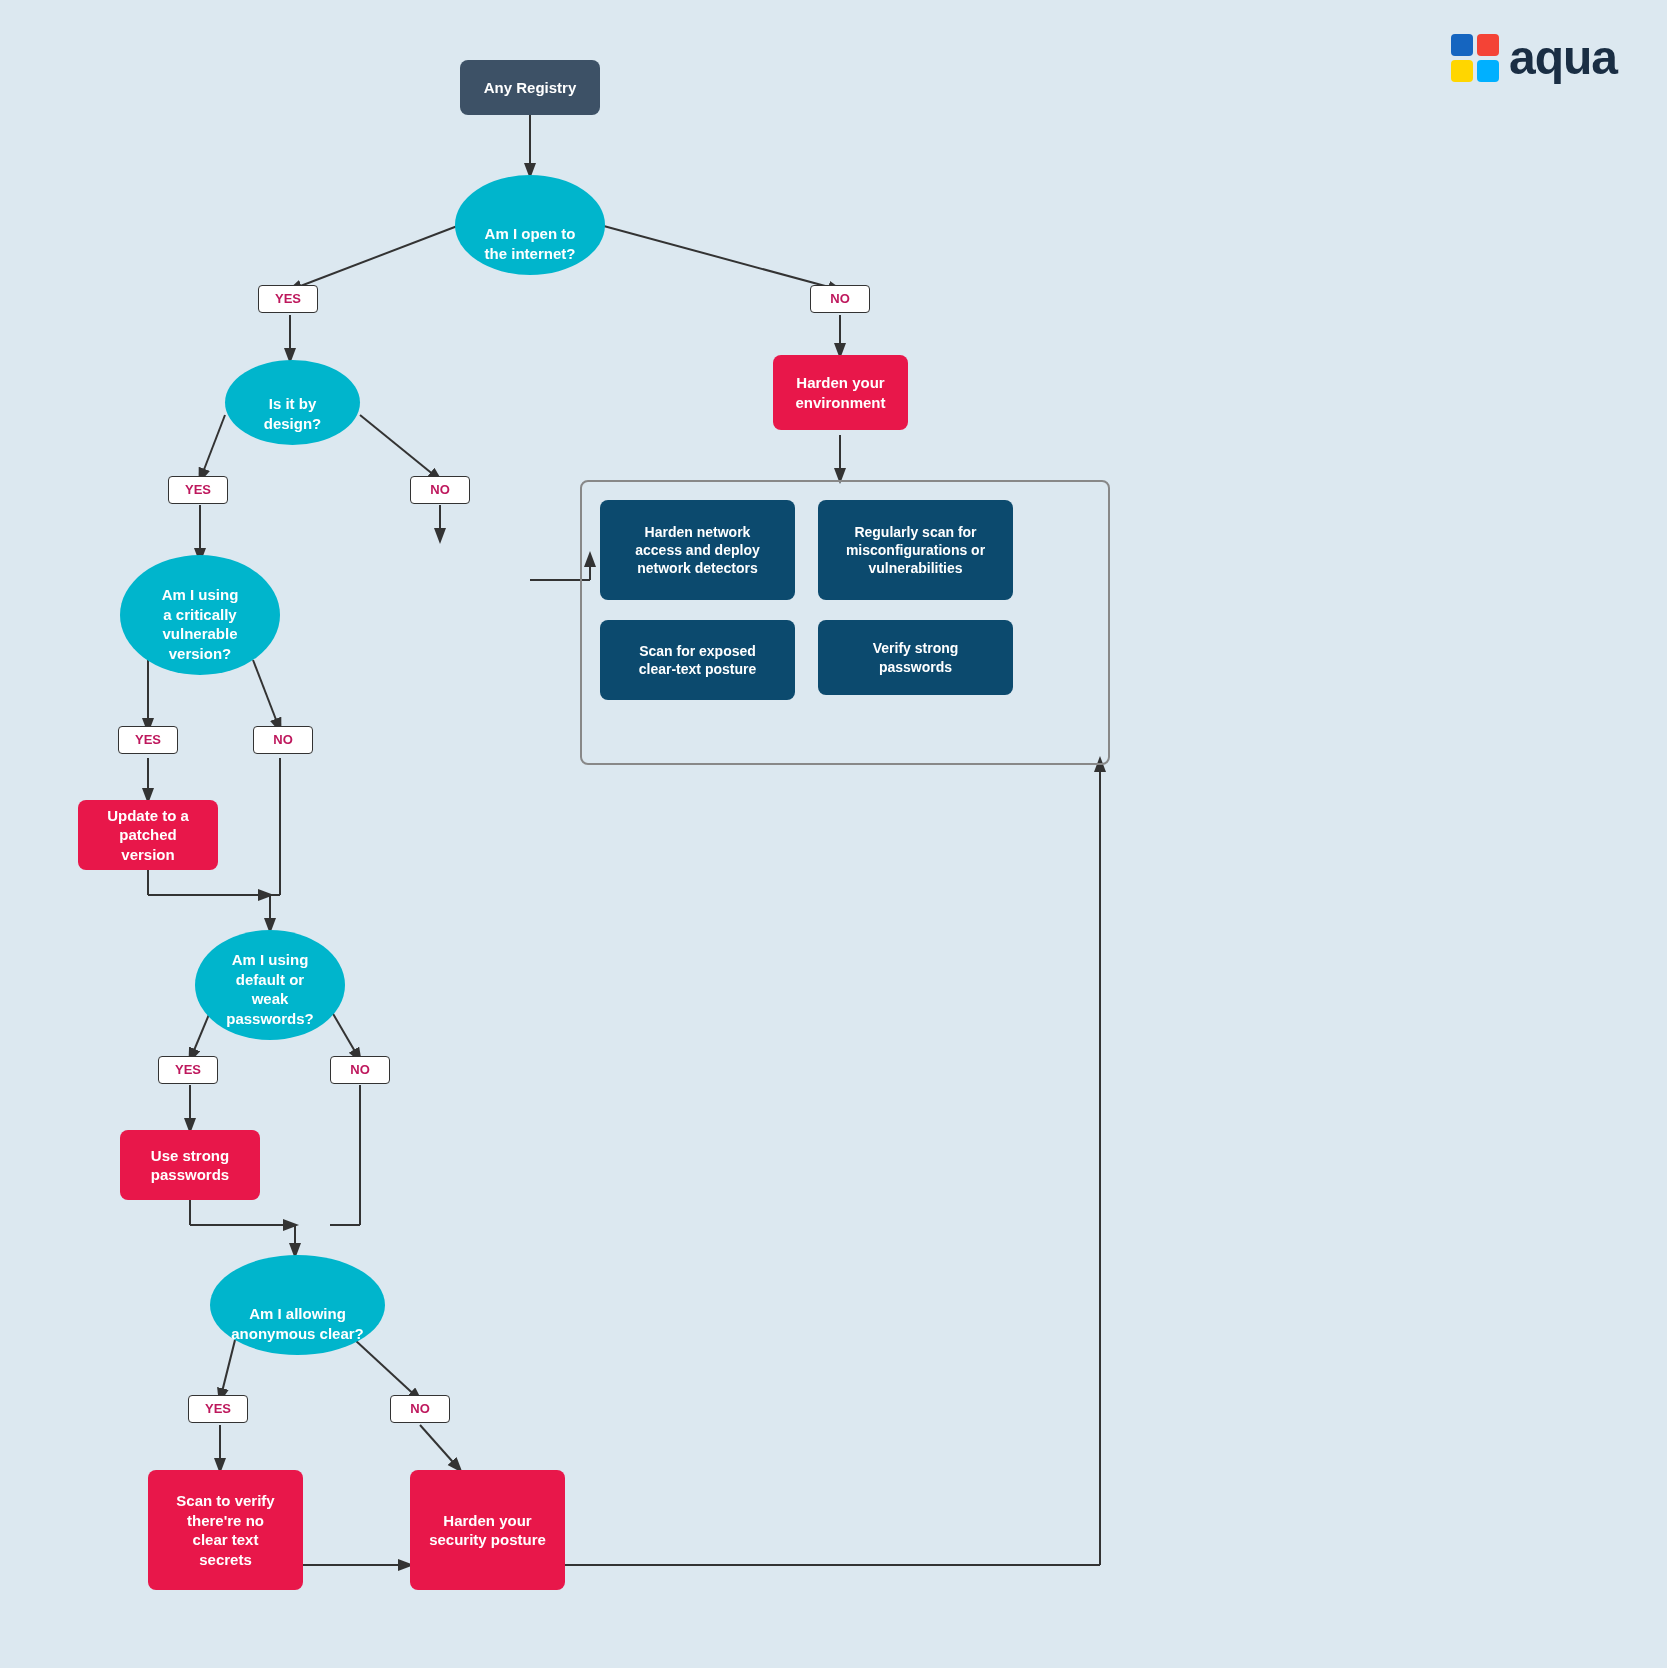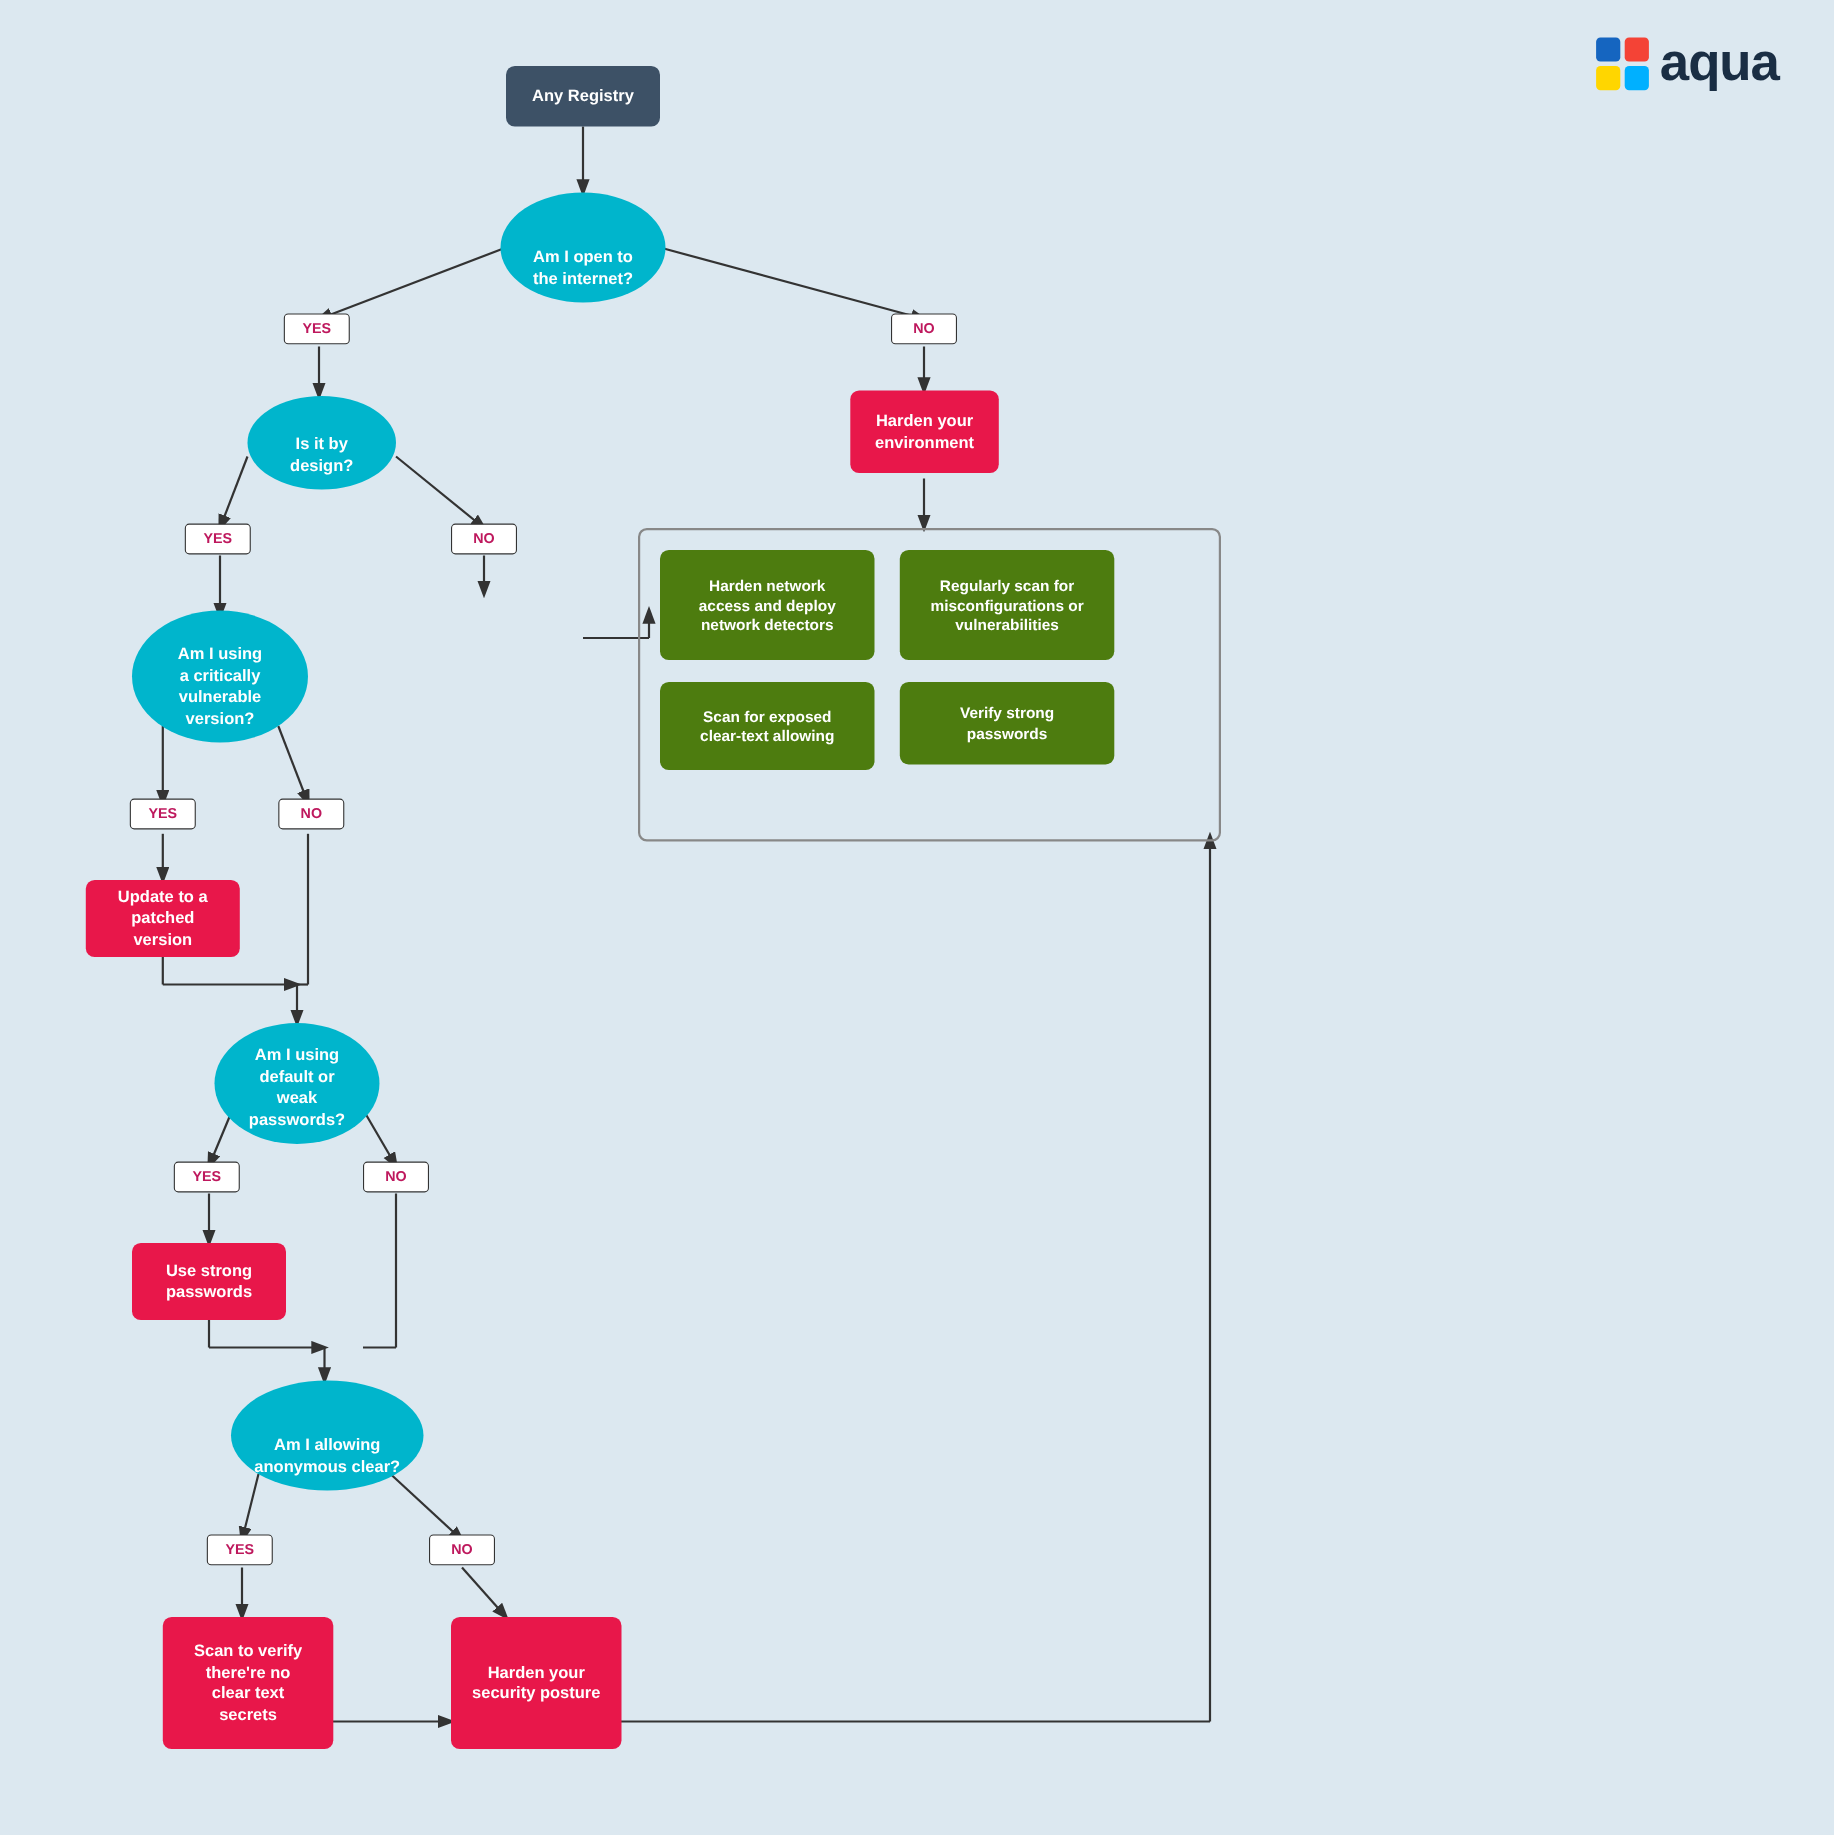--- a/index.html
+++ b/index.html
@@ -66,21 +66,21 @@
     }
 
     .node-rect-red {
       background: #e8174a;
       color: white;
       border-radius: 8px;
       padding: 10px 18px;
     }
 
     .node-rect-green {
-      background: #4d7c0f;
+      background: #0c4a6e;
       color: white;
       border-radius: 8px;
       padding: 12px 14px;
       font-size: 14px;
     }
 
     .node-label-box {
       background: white;
       border: 1.5px solid #333;
       border-radius: 4px;
@@ -226,21 +226,21 @@
   </div>
 
   <div class="node node-rect-green" style="left:818px; top:500px; width:195px; height:100px;">
     <span style="white-space:pre-line;">Regularly scan for
 misconfigurations or
 vulnerabilities</span>
   </div>
 
   <div class="node node-rect-green" style="left:600px; top:620px; width:195px; height:80px;">
     <span style="white-space:pre-line;">Scan for exposed
-clear-text allowing</span>
+clear-text posture</span>
   </div>
 
   <div class="node node-rect-green" style="left:818px; top:620px; width:195px; height:75px;">
     <span style="white-space:pre-line;">Verify strong
 passwords</span>
   </div>
 
   <div class="node node-ellipse" style="left:225px; top:360px; width:135px; height:85px; border-radius:50%;">
     <span>Is it by design?</span>
   </div>

